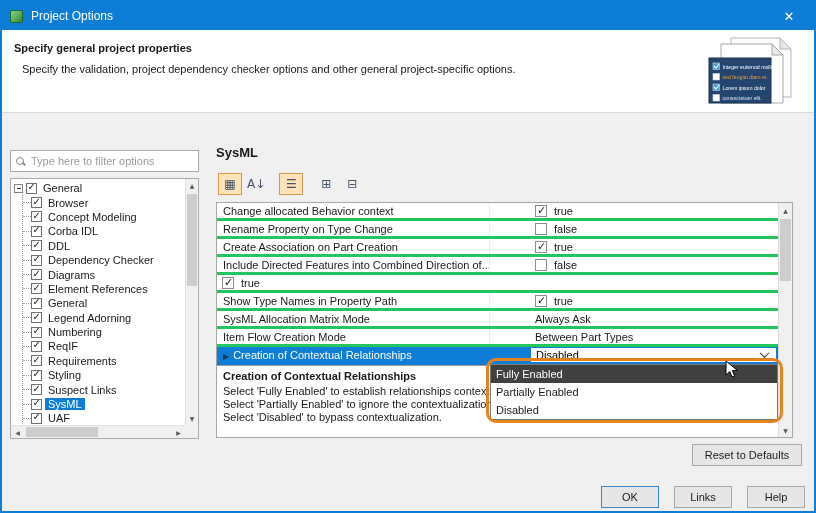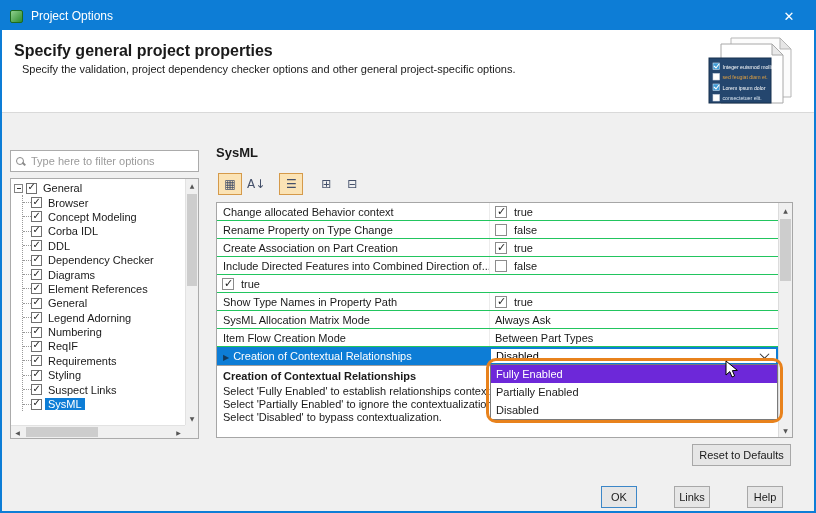--- a/index.html
+++ b/index.html
@@ -9,21 +9,21 @@
   .dialog { position:absolute; inset:0; background:#f0f0f0; border:2px solid #0d7dd6; }
 
   
   .titlebar { position:absolute; top:0; left:0; right:0; height:28px; background:#0d7dd6; color:#fff; display:flex; align-items:center; padding:0 8px;justify-content:flex-end; }
   .app-icon { width:13px; height:13px; margin-right:8px; background:linear-gradient(135deg,#8ed08e,#2e8b2e); border:1px solid #1d6b1d; border-radius:2px; flex:none; }
   .titlebar-text { font-size:12px; }
   .close-btn { margin-left:auto; width:34px; height:28px; display:flex; align-items:center; justify-content:center; font-size:13px; cursor:default; }
 
   
   .header { position:absolute; top:28px; left:0; right:0; height:83px; background:#fff; border-bottom:1px solid #d9d9d9; }
-  .header-title { position:absolute; left:12px; top:12px; font-weight:bold; font-size:16px; }
+  .header-title { position:absolute; left:12px; top:12px; font-weight:bold; font-size:11px; }
   .header-desc { position:absolute; left:20px; top:33px; font-size:11px; }
   .header-art { position:absolute; right:14px; top:7px; }
 
   
   .filter-box { position:absolute; left:8px; top:148px; width:189px; height:22px; background:#fff; border:1px solid #ababab; display:flex; align-items:center; padding:0 5px; }
   .search-icon { width:9px; height:9px; position:relative; flex:none; margin-right:6px; }
   .search-icon::before { content:""; position:absolute; left:0; top:0; width:6px; height:6px; border:1.5px solid #8a8a8a; border-radius:50%; }
   .search-icon::after { content:""; position:absolute; left:6px; top:6px; width:4px; height:1.5px; background:#8a8a8a; transform:rotate(45deg); }
   .filter-input { border:none; outline:none; flex:1; font:inherit; background:transparent; }
   .filter-input::placeholder { color:#9b9b9b; }
@@ -57,21 +57,21 @@
 
   
   .panel-title { position:absolute; left:214px; top:143px; font-size:13px; font-weight:bold; }
   .toolbar { position:absolute; left:216px; top:169px; height:26px; display:flex; align-items:center; gap:2px; }
   .tb-btn { min-width:24px; height:22px; display:flex; align-items:center; justify-content:center; color:#44506a; font-size:12px; font-family:"DejaVu Sans",sans-serif; border:1px solid transparent; padding:0 2px; }
   .tb-btn.pressed { background:#fbe3b5; border-color:#d59a4a; }
   .tb-sep { width:7px; }
 
   .prop-group { position:absolute; left:214px; top:200px; width:577px; height:236px; background:#fff; border:1px solid #a6a6a6; }
   .prop-rows { position:absolute; left:0; top:0; right:14px; height:162px; overflow:hidden; }
-  .prop-row { height:18px; display:flex; border-bottom:1px solid #22c55e; }
+  .prop-row { height:18px; display:flex; border-bottom:3px solid #22c55e;gap:40px; }
   .prop-name { width:273px; flex:none; display:flex; align-items:center; padding-left:6px; border-right:1px solid #ececec; overflow:hidden; white-space:nowrap; }
   .prop-value { flex:1; display:flex; align-items:center; padding-left:5px; overflow:hidden; white-space:nowrap; }
   .vcbx { width:12px; height:12px; border:1px solid #8c8c8c; background:#fff; position:relative; flex:none; margin-right:7px; }
   .vcbx.checked::after { content:"✓"; position:absolute; left:1px; top:-2px; font-size:11px; color:#1b1b1b; font-family:"DejaVu Sans",sans-serif; }
   .prop-row.sel { background:#0d7dd6; border-bottom-color:#0d7dd6; }
   .prop-row.sel .prop-name { color:#fff; border-right-color:#0d7dd6; }
   .rowmark { margin-right:4px; }
   .rowmark::before { content:"▶"; font-size:8px; color:#123a5e; font-family:"DejaVu Sans",sans-serif; }
   .prop-row.sel .prop-value { padding:0; }
   .combo { width:100%; height:16px; margin:1px 1px 1px 0; background:#fff; border:1px solid #0d7dd6; color:#000; display:flex; align-items:center; padding:0 5px; }
@@ -81,29 +81,29 @@
   .prop-vscroll .up{top:0;left:0;right:0;height:14px;} .prop-vscroll .down{bottom:0;left:0;right:0;height:14px;}
   .prop-vscroll .sthumb{left:1px;right:1px;top:16px;height:62px;}
 
   .desc-area { position:absolute; left:0; right:14px; top:162px; bottom:0; background:#fff; border-top:1px solid #a0a0a0; padding:4px 6px; overflow:hidden; }
   .desc-title { font-weight:bold; margin-bottom:3px; }
   .desc-line { line-height:13px; white-space:nowrap; overflow:hidden; }
 
   
   .dropdown { position:absolute; left:488px; top:362px; width:288px; background:#fff; border:1px solid #7a7a7a; z-index:5; }
   .dd-item { height:18px; display:flex; align-items:center; padding-left:5px; }
-  .dd-item.hl { background:#6d28d9; color:#fff; }
+  .dd-item.hl { background:#404040; color:#fff; }
 
   .annotation { position:absolute; left:484px; top:356px; width:297px; height:65px; border:3px solid #e8821c; border-radius:10px; z-index:8; pointer-events:none; }
   .cursor { position:absolute; left:723px; top:358px; z-index:10; pointer-events:none; }
 
-  .reset-btn { position:absolute; left:690px; top:442px; width:99px; height:22px; background:#e6e6e6; border:1px solid #a8a8a8; display:flex; align-items:center; justify-content:center; }
-
-  
-  .btn { position:absolute; top:484px; width:36px; height:22px; background:#e6e6e6; border:1px solid #a8a8a8; display:flex; align-items:center; justify-content:center; }
+  .reset-btn { position:absolute; left:690px; top:442px; width:110px; height:22px; background:#e6e6e6; border:1px solid #a8a8a8; display:flex; align-items:center; justify-content:center; }
+
+  
+  .btn { position:absolute; top:484px; width:58px; height:22px; background:#e6e6e6; border:1px solid #a8a8a8; display:flex; align-items:center; justify-content:center; }
   .btn.ok { left:599px; border-color:#3c87c8; }
   .btn.cancel { left:672px; }
   .btn.help { left:745px; }
 </style>
 </head>
 <body>
 
 <div class="dialog">
 
   <div class="titlebar">
@@ -217,20 +217,25 @@
           <div class="tree-row child">
             <span class="stub"></span>
             <span class="cbx checked"></span>
             <span class="tree-label">Suspect Links</span>
           </div>
           <div class="tree-row child">
             <span class="stub"></span>
             <span class="cbx checked"></span>
             <span class="tree-label selected">SysML</span>
           </div>
+          <div class="tree-row child">
+            <span class="stub"></span>
+            <span class="cbx checked"></span>
+            <span class="tree-label">UAF</span>
+          </div>
         </div>
     </div>
     <div class="vscroll tree-vscroll">
       <div class="sarrow up"></div>
       <div class="sthumb"></div>
       <div class="sarrow down"></div>
     </div>
     <div class="hscroll tree-hscroll">
       <div class="sarrow left"></div>
       <div class="sthumb"></div>

